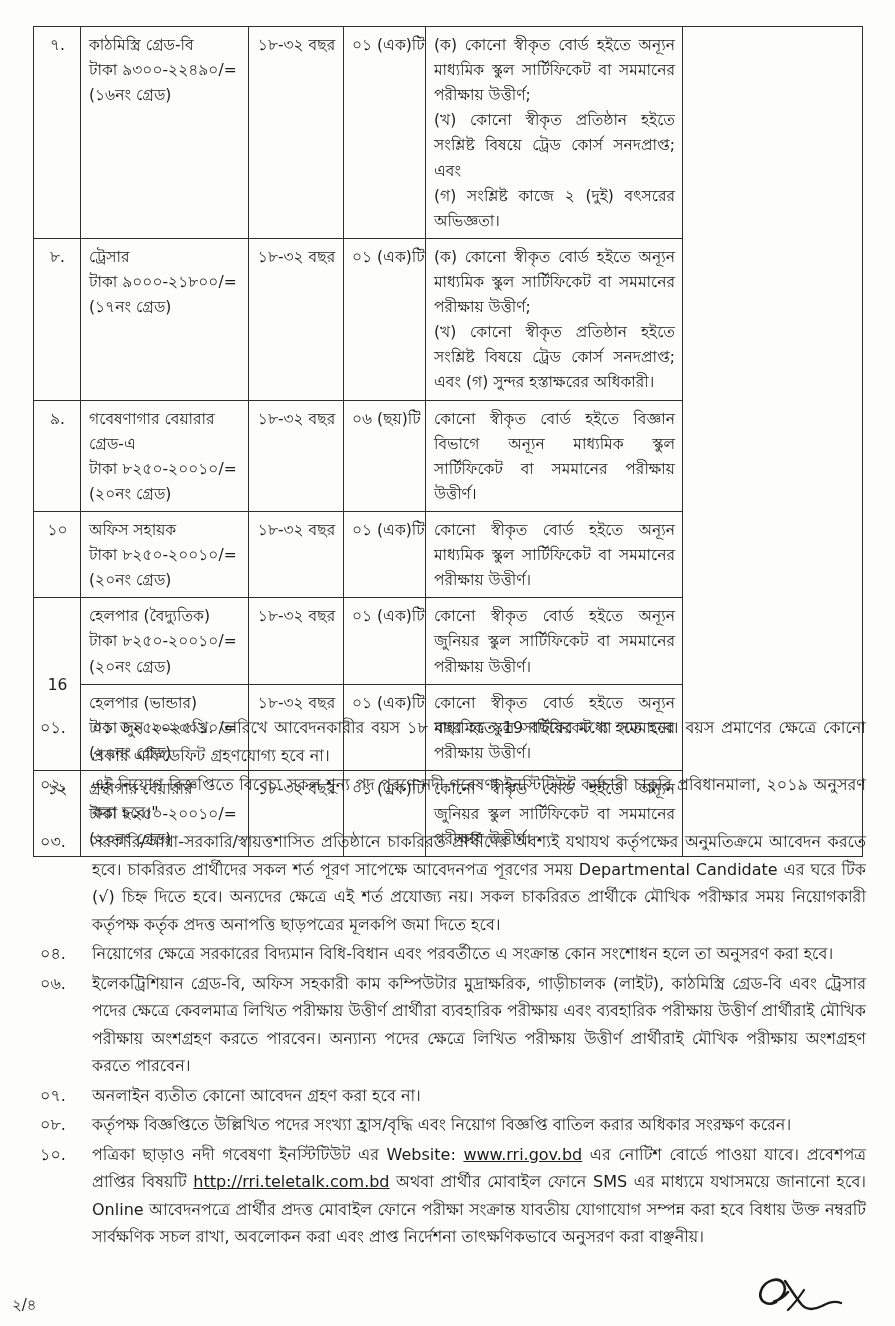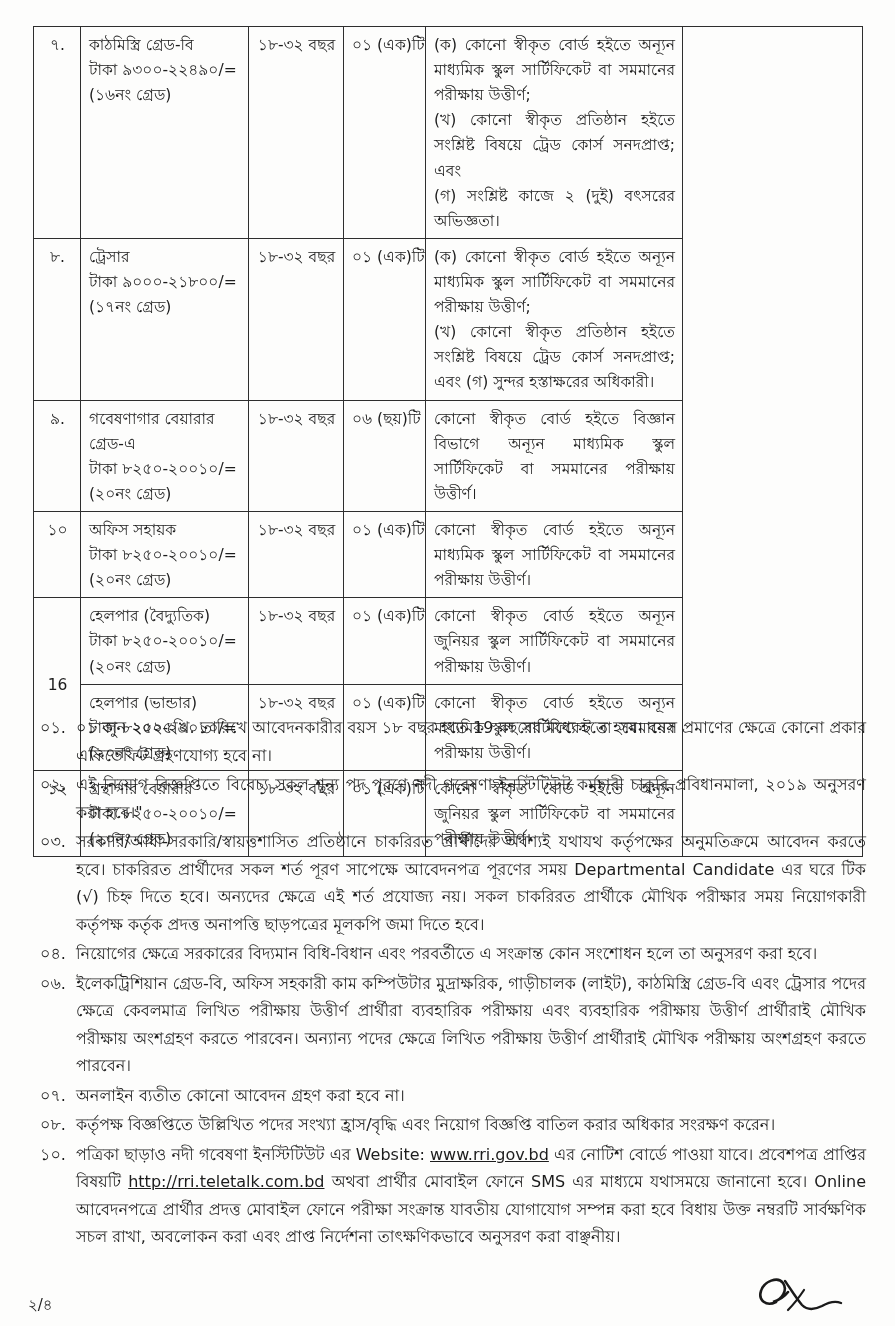--- a/index.html
+++ b/index.html
@@ -41,27 +41,27 @@
   .conditions {
     position: absolute; left: 33px; top: 714px; width: 833px;
     font-size: 16px; line-height: 1.72;
   }
   .cond-heading {
     font-weight: 700;
     text-decoration: underline;
     margin-bottom: 9px;
     letter-spacing: 0.1px;
   }
-  .cond-item { display: flex; margin-bottom: 2px; }
+  .cond-item { display: flex; margin-bottom: 2px; gap: 16px; }
   .cond-item .num { flex: 0 0 36px; margin-left: 7px; }
   .cond-item .txt { flex: 1; text-align: justify; }
   .u { text-decoration: underline; }
   
   .footer-page {
-    position: absolute; left: 28px; top: 1293px;
+    position: absolute; left: 12px; top: 1293px;
     font-size: 15px;
   }
   .signature { position: absolute; left: 752px; top: 1272px; }
 </style>
 </head>
 <body>
 
 <div class="page">
 
   <table class="jobs">

